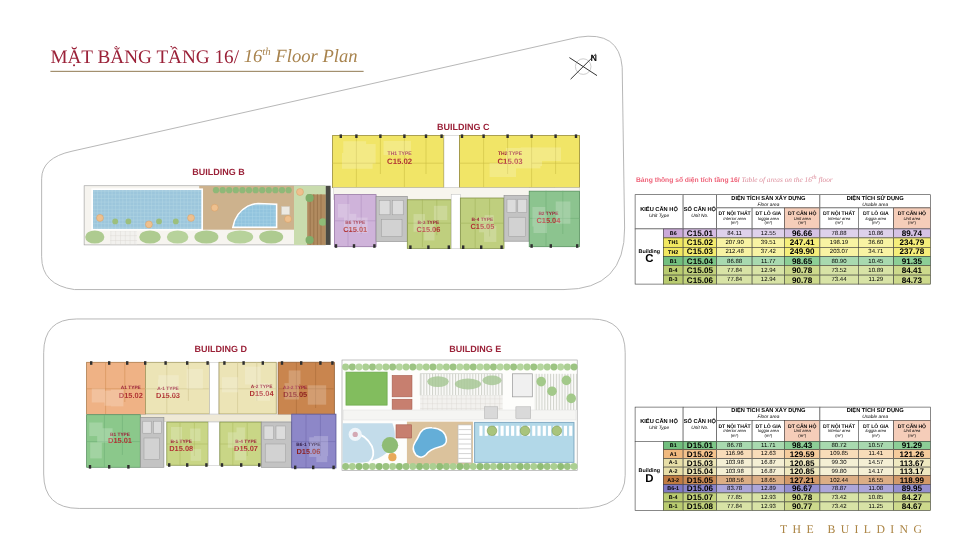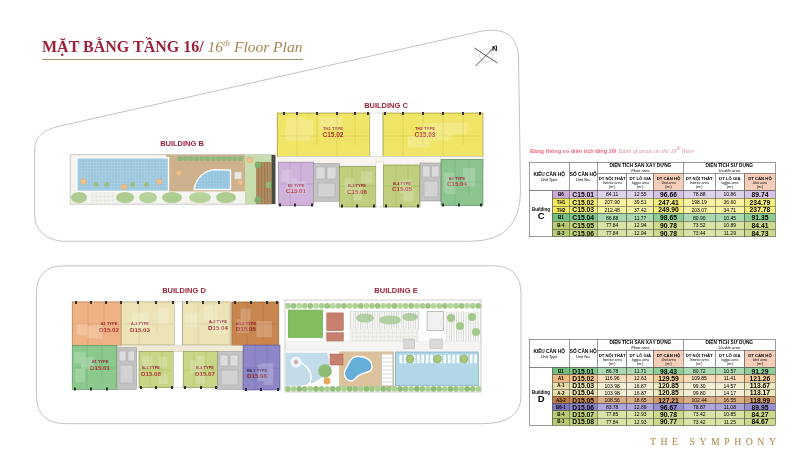--- a/index.html
+++ b/index.html
@@ -1,19 +1,19 @@
 <!DOCTYPE html>
 <html><head>
 <meta charset="utf-8">
 <style>
 html,body{margin:0;padding:0;}
 body{width:800px;height:449px;position:relative;background:#fff;overflow:hidden;
      font-family:"Liberation Sans",sans-serif;}
 #title{position:absolute;left:42px;top:38px;white-space:nowrap;}
-#title .vn{font-family:"Liberation Serif",serif;font-weight:bold;font-size:16px;color:#9b2239;}
+#title .vn{font-family:"Liberation Serif",serif;font-weight:normal;font-size:16px;color:#9b2239;}
 #title .en{font-family:"Liberation Serif",serif;font-style:italic;font-size:15.5px;color:#a8834d;}
 #title .en sup{font-size:9px;}
 #rule{position:absolute;left:42px;top:59px;width:261px;height:1px;background:#a3906f;}
 .tblwrap{position:absolute;transform-origin:0 0;transform:scale(0.5);}
 .gt{position:relative;background:#fff;}
 .gt .c{position:absolute;box-sizing:border-box;border:1px solid #3a3a3a;display:flex;
        flex-direction:column;justify-content:center;align-items:center;text-align:center;
        overflow:hidden;white-space:nowrap;}
 .bh{font-weight:bold;font-size:9.5px;line-height:11px;}
 .bhi{font-style:italic;font-size:8px;line-height:9px;}
@@ -969,13 +969,13 @@
       </div>
       <div class="c" style="left:371.8px;top:157.6px;width:59.8px;height:15.4px;background:#d8e3a6">
         <span class="num">11.25</span>
       </div>
       <div class="c" style="left:430.6px;top:157.6px;width:62.6px;height:15.4px;background:#cdd98c">
         <span class="big">84.67</span>
       </div>
     </div>
 </div>
 
-<div id="sym">THE SYMPHONY</div>
+<div id="sym">THE BUILDING</div>
 
 </body></html>

